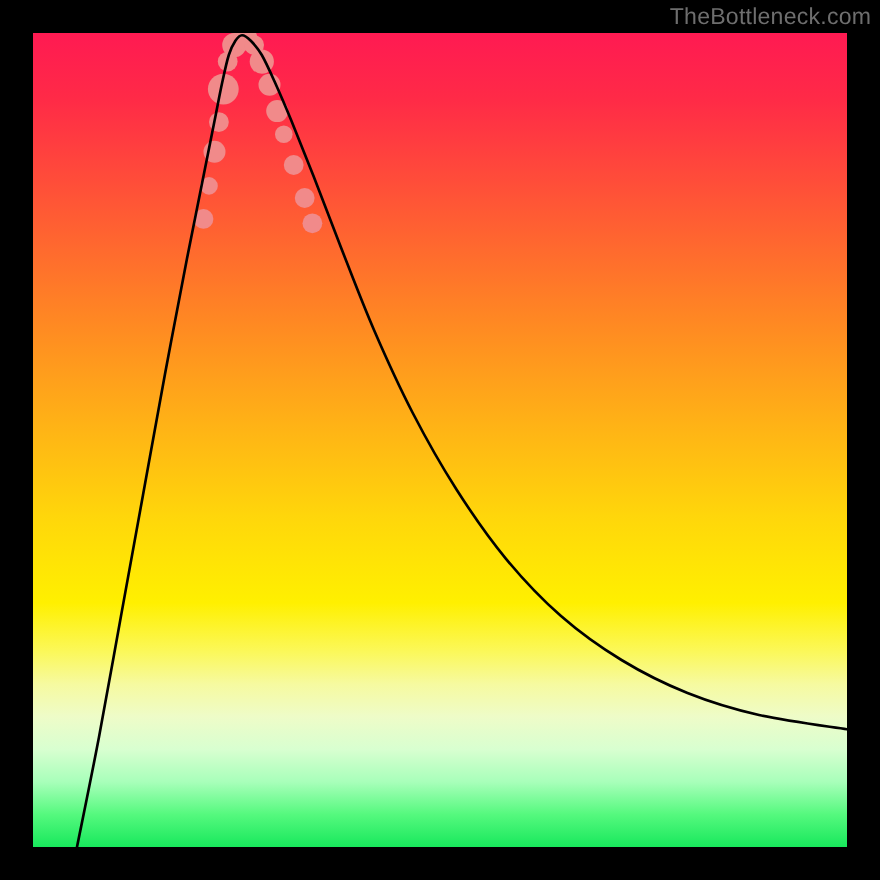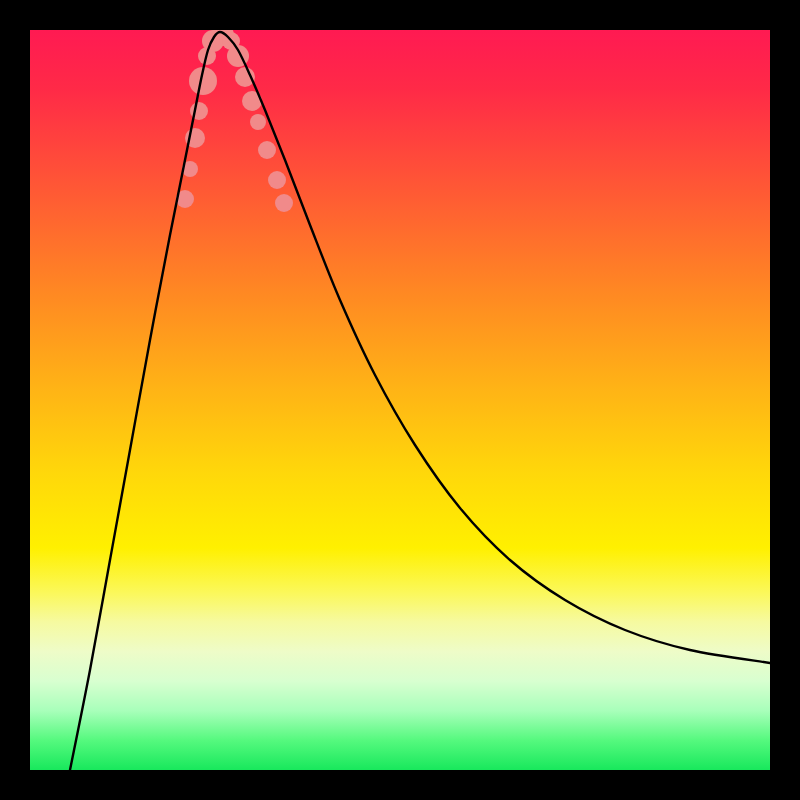--- a/index.html
+++ b/index.html
@@ -77,13 +77,14 @@
           <circle cx="215" cy="47" r="10" fill="#f18a8a"></circle>
           <circle cx="222" cy="71" r="10" fill="#f18a8a"></circle>
           <circle cx="228" cy="92" r="8" fill="#f18a8a"></circle>
           <circle cx="237" cy="120" r="9" fill="#f18a8a"></circle>
           <circle cx="247" cy="150" r="9" fill="#f18a8a"></circle>
           <circle cx="254" cy="173" r="9" fill="#f18a8a"></circle>
         </g>
       <path fill="none" stroke="#000" stroke-width="2.4" stroke-linecap="round" stroke-linejoin="round" d="M 40,740 C 43.333333333333336,723.3333333333334 53.333333333333336,675 60,640 C 66.66666666666667,605 73.33333333333333,566.6666666666666 80,530 C 86.66666666666667,493.3333333333333 93.33333333333333,456.6666666666667 100,420 C 106.66666666666667,383.3333333333333 113.33333333333333,345.8333333333333 120,310 C 126.66666666666667,274.1666666666667 134.16666666666666,235 140,205 C 145.83333333333334,175 150.83333333333334,150.83333333333334 155,130 C 159.16666666666666,109.16666666666667 162.16666666666666,94.16666666666667 165,80 C 167.83333333333334,65.83333333333333 169.83333333333334,55 172,45 C 174.16666666666666,35 176,26.333333333333332 178,20 C 180,13.666666666666668 182,10 184,7 C 186,4 187.66666666666666,2 190,2 C 192.33333333333334,2 195,4 198,7 C 201,10 204.33333333333334,13.666666666666668 208,20 C 211.66666666666666,26.333333333333332 215.5,35 220,45 C 224.5,55 229.16666666666666,65.83333333333333 235,80 C 240.83333333333334,94.16666666666667 247.5,110.83333333333333 255,130 C 262.5,149.16666666666666 270.8333333333333,171.66666666666666 280,195 C 289.1666666666667,218.33333333333334 299.1666666666667,245 310,270 C 320.8333333333333,295 332.5,320.8333333333333 345,345 C 357.5,369.1666666666667 370.8333333333333,392.8333333333333 385,415 C 399.1666666666667,437.1666666666667 414.1666666666667,458.8333333333333 430,478 C 445.8333333333333,497.1666666666667 462.5,514.6666666666666 480,530 C 497.5,545.3333333333334 515.8333333333334,558.3333333333334 535,570 C 554.1666666666666,581.6666666666666 574.1666666666666,591.6666666666666 595,600 C 615.8333333333334,608.3333333333334 635.8333333333334,614.5 660,620 C 684.1666666666666,625.5 726.6666666666666,630.8333333333334 740,633"></path>
     </svg>
   </div>
+  <div class="watermark">TheBottleneck.com</div>
 </div>
 
 </body></html>

